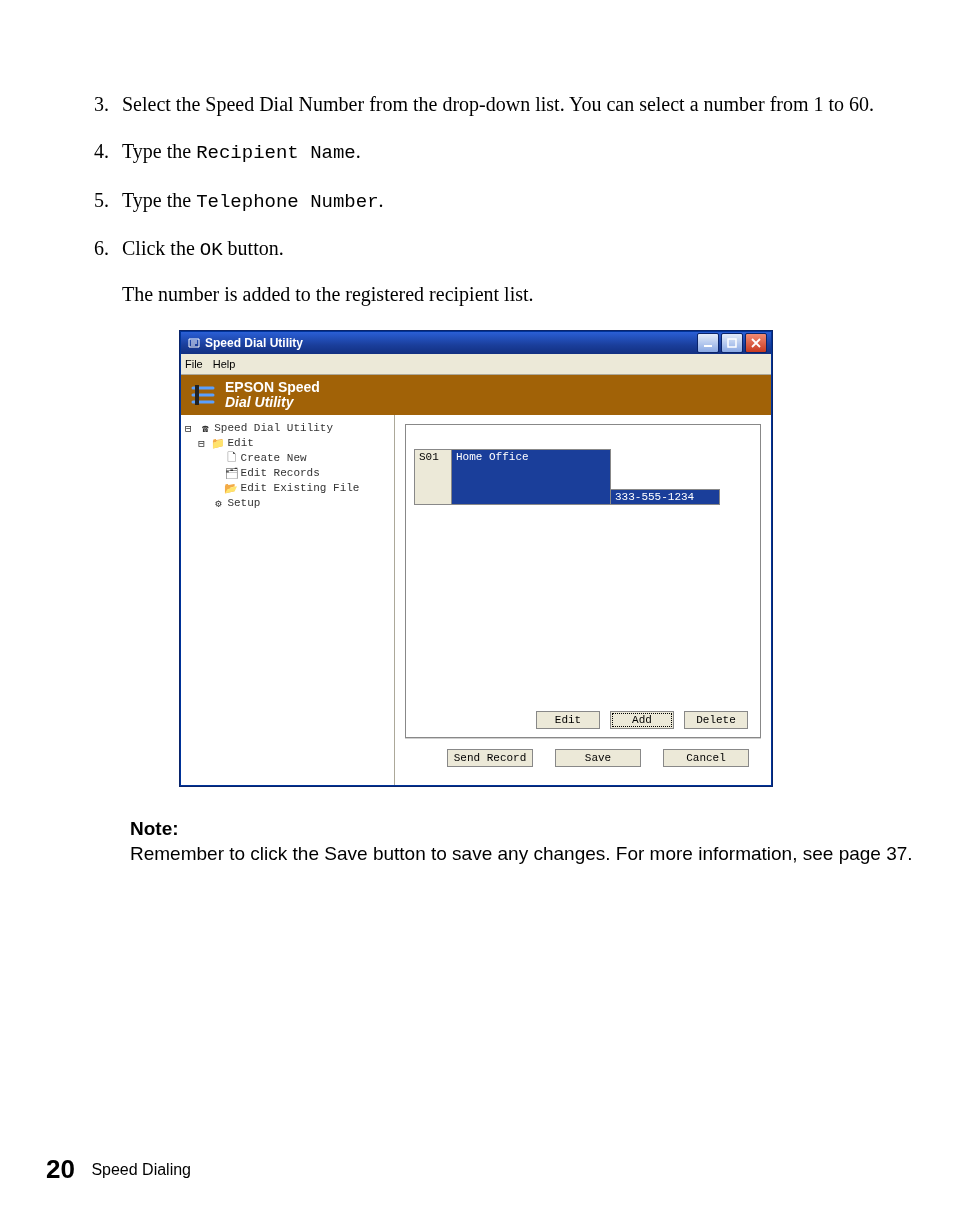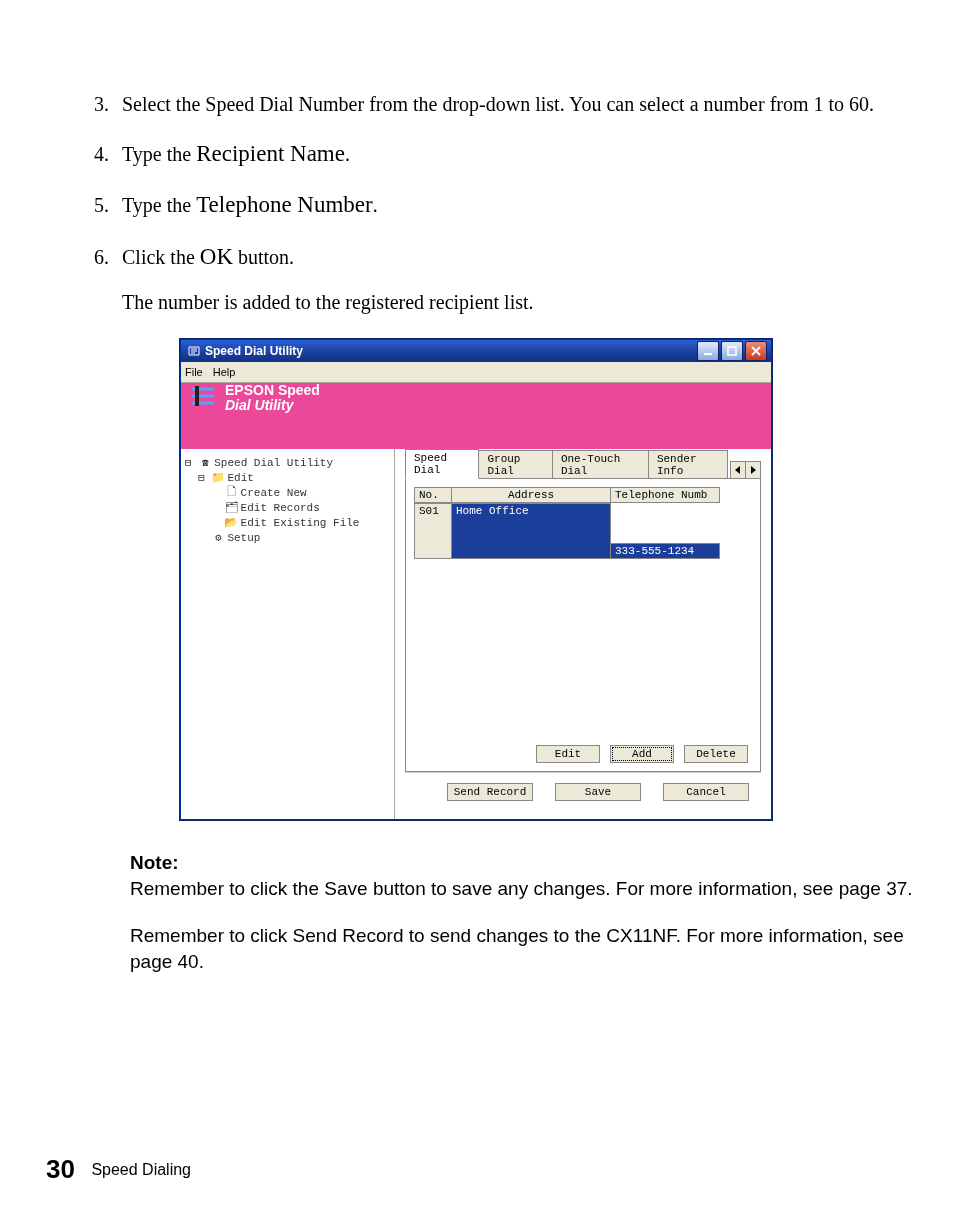--- a/index.html
+++ b/index.html
@@ -24,22 +24,22 @@
     line-height: 1.45;
   }
   ol.steps li {
     margin-bottom: 18px;
     padding-left: 0.4em;
   }
   ol.steps li::marker {
     font-size: 20px;
   }
   .sans {
-    font-family: Liberation Serif, serif;
-    font-size: 23px;
+    font-family: Liberation Mono, monospace;
+    font-size: 19px;
   }
   .after-steps {
     margin-left: 2.6em;
     font-size: 20px;
     margin-top: 10px;
     margin-bottom: 20px;
   }
   
   .win {
     width: 590px;
@@ -74,23 +74,24 @@
     background:#ece9d8;
     border-bottom:1px solid #aca899;
     height:20px;
     display:flex;
     align-items:center;
     padding-left:4px;
     font-size:11px;
   }
   .menubar span { margin-right:10px;text-align:right; }
   .banner {
-    height: 66px;
-    background: #ec4899;
-    display:flex;
+    height: 40px;
+    background: #a16207;
+    display:flex;
+    align-items:center;
     padding-left:10px;
     color:#fff;
   }
   .banner .logo {
     width:26px; height:26px; margin-right:8px;
     display:inline-flex;
   }
   .banner .brand {
     font-family: Arial, Helvetica, sans-serif;
     font-weight:bold; font-style:normal; line-height:1.05;
@@ -296,44 +297,21 @@
     <div class="win-body">
       <div class="tree-pane">
         <div class="tree-row"><span>⊟ </span><span class="ic">☎</span><span>Speed Dial Utility</span></div>
         <div class="tree-row"><span>  ⊟ </span><span class="ic">📁</span><span>Edit</span></div>
         <div class="tree-row"><span>      </span><span class="ic">🗋</span><span>Create New</span></div>
         <div class="tree-row"><span>      </span><span class="ic">🗂</span><span>Edit Records</span></div>
         <div class="tree-row"><span>      </span><span class="ic">📂</span><span>Edit Existing File</span></div>
         <div class="tree-row"><span>    </span><span class="ic">⚙</span><span>Setup</span></div>
       </div>
       <div class="right-pane">
-        <div class="tabs-row">
-          <div class="tab active">Speed Dial</div>
-          <div class="tab">Group Dial</div>
-          <div class="tab">One-Touch Dial</div>
-          <div class="tab">Sender Info</div>
-          <div class="tab-scroll">
-            <div class="tab-scroll-btn">
-                <svg width="8" height="8" viewBox="0 0 8 8">
-                  <path d="M6 0 L1 4 L6 8 Z" fill="#000"></path>
-                </svg>
-              </div>
-            <div class="tab-scroll-btn">
-                <svg width="8" height="8" viewBox="0 0 8 8">
-                  <path d="M2 0 L7 4 L2 8 Z" fill="#000"></path>
-                </svg>
-              </div>
-          </div>
-        </div>
         <div class="tab-area">
-          <div class="grid-head">
-            <div class="gh-cell no">No.</div>
-            <div class="gh-cell addr">Address</div>
-            <div class="gh-cell tel">Telephone Numb</div>
-          </div>
           <div class="grid-row">
             <div class="gr-cell no">S01</div>
             <div class="gr-cell addr">Home Office</div>
             <div class="gr-cell tel">333-555-1234</div>
           </div>
           <div class="btn-row-a">
             <div class="btn">Edit</div>
             <div class="btn focus">Add</div>
             <div class="btn">Delete</div>
           </div>
@@ -343,21 +321,20 @@
           <div class="btn">Save</div>
           <div class="btn">Cancel</div>
         </div>
       </div>
     </div>
   </div>
 
   <div class="note">
     <p><span class="heading">Note:</span><br>
     <span>Remember to click the </span><span>Save</span><span> button to save any changes. For more information, see page 37.</span></p>
-    <p><span>Remember to click </span><span>Send Record</span><span> to send changes to the CX11NF. For more information, see page 40.</span></p>
   </div>
 
   <div class="footer">
-    <span class="pg">30</span>
+    <span class="pg">20</span>
     <span class="sec">Speed Dialing</span>
   </div>
 
 </div>
 
 </body></html>

